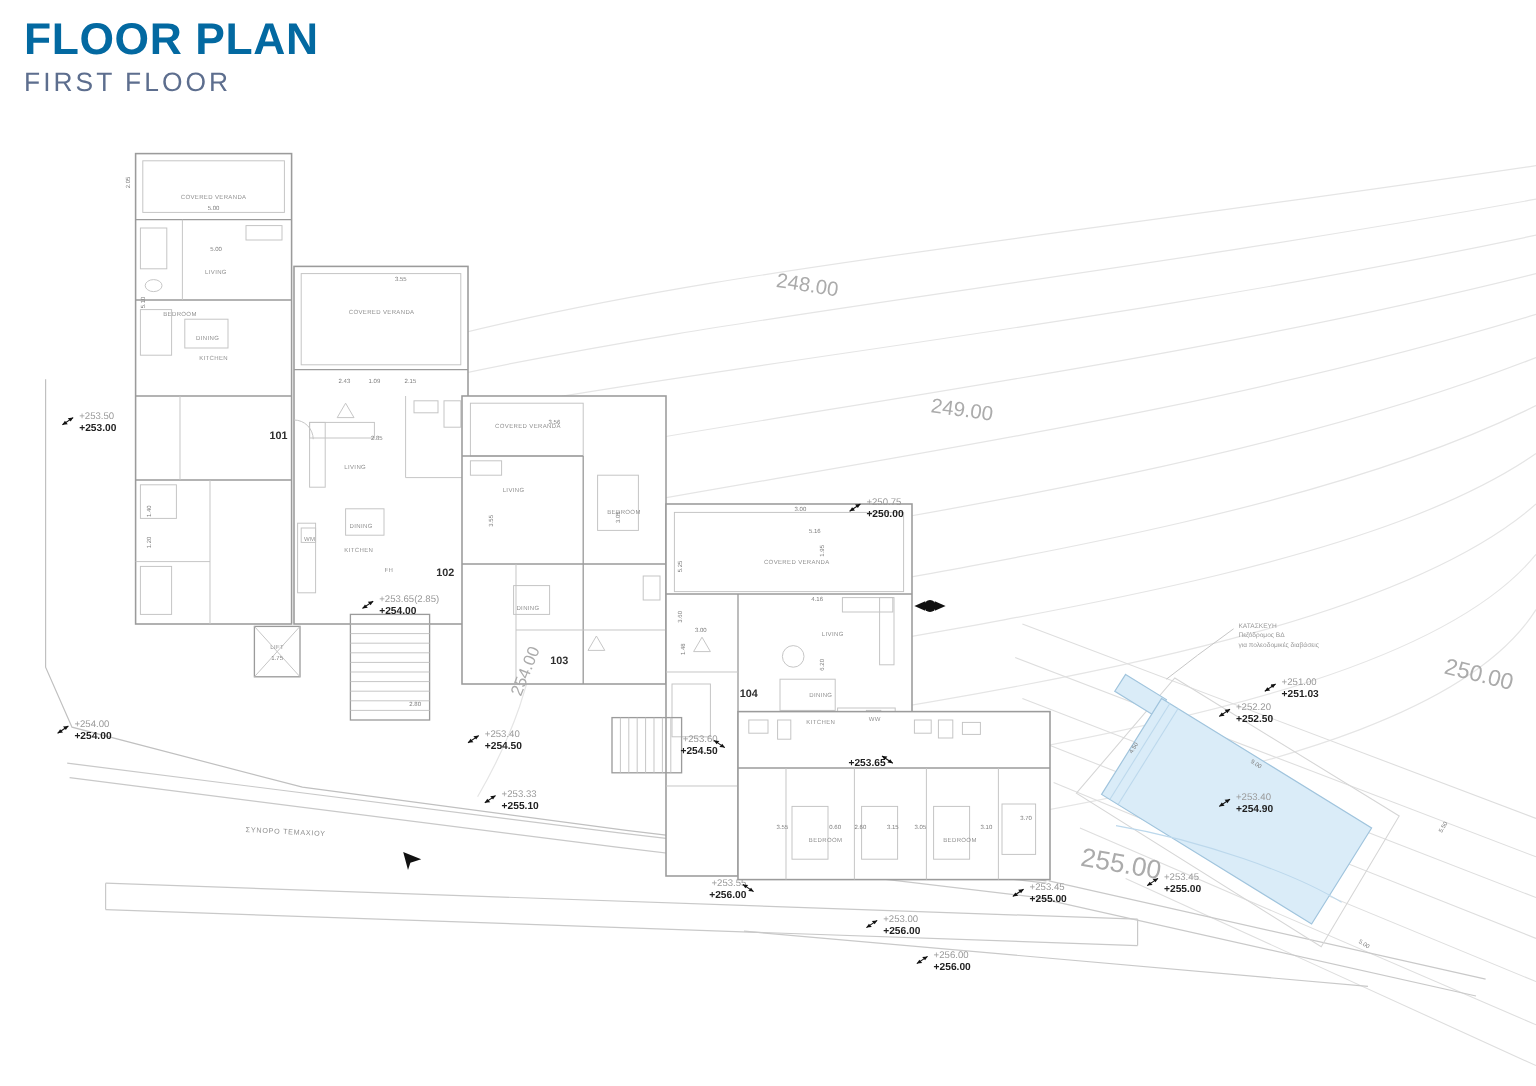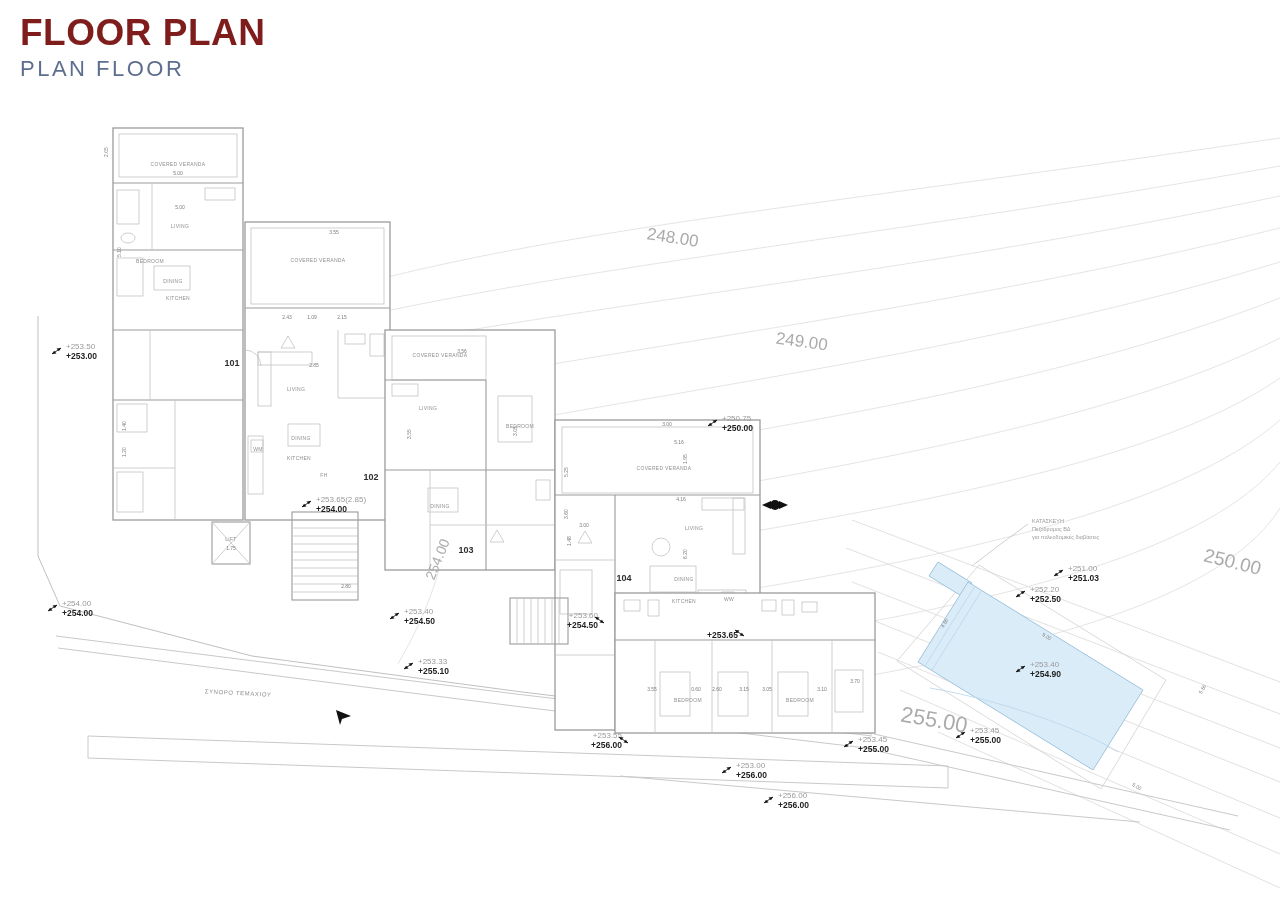--- a/index.html
+++ b/index.html
@@ -1,19 +1,19 @@
 <!DOCTYPE html>
 <html><head>
 <meta charset="utf-8">
 <style>
   html,body{margin:0;padding:0;background:#ffffff;}
   body{width:1280px;height:905px;position:relative;overflow:hidden;
        font-family:"Liberation Sans",sans-serif;}
   .header{position:absolute;top:12px;left:20px;z-index:5;}
-  .header h1{margin:0;font-size:37px;font-weight:800;letter-spacing:.5px;color:#7f1d1d;}
+  .header h1{margin:0;font-size:37px;font-weight:800;letter-spacing:.5px;color:#0369a1;}
   .header .sub{margin-top:2px;font-size:22px;font-weight:500;letter-spacing:2.5px;color:#5d6e8e;}
   svg{position:absolute;top:0;left:0;}
   .c{stroke:#e5e5e5;stroke-width:1;fill:none;}
   .c2{stroke:#dedede;stroke-width:.9;fill:none;}
   .r{stroke:#c9c9c9;stroke-width:1;fill:none;}
   .b{stroke:#c0c0c0;stroke-width:1;fill:none;}
   .w{stroke:#9b9b9b;stroke-width:1.3;fill:#ffffff;}
   .wl{stroke:#9b9b9b;stroke-width:1.1;fill:none;}
   .t{stroke:#c3c3c3;stroke-width:.8;fill:none;}
   .pool{fill:#daecf8;stroke:#a0c4dd;stroke-width:1;}
@@ -28,21 +28,21 @@
   .lbl-note{fill:#9a9a9a;font-size:5.5px;}
   .lbl-boundary{fill:#8f8f8f;font-size:6px;letter-spacing:.6px;}
   .mk{stroke:#111;stroke-width:.9;}
   .mkf{fill:#111;stroke:none;}
 </style>
 </head>
 <body>
 
 <div class="header">
   <h1>FLOOR PLAN</h1>
-  <div class="sub">PLAN FLOOR</div>
+  <div class="sub">FIRST FLOOR</div>
 </div>
 
 <svg id="plan" width="1280" height="905" viewBox="0 0 1280 905">
 
   <g id="g-contour-lines">
     <path class="c" d="M330,292 C560,228 820,206 1280,138"></path>
     <path class="c" d="M336,322 C600,262 880,238 1280,166"></path>
     <path class="c" d="M344,352 C620,300 920,272 1280,196"></path>
     <path class="c" d="M376,396 C650,342 960,308 1280,228"></path>
     <path class="c" d="M416,440 C700,386 1000,348 1280,262"></path>

